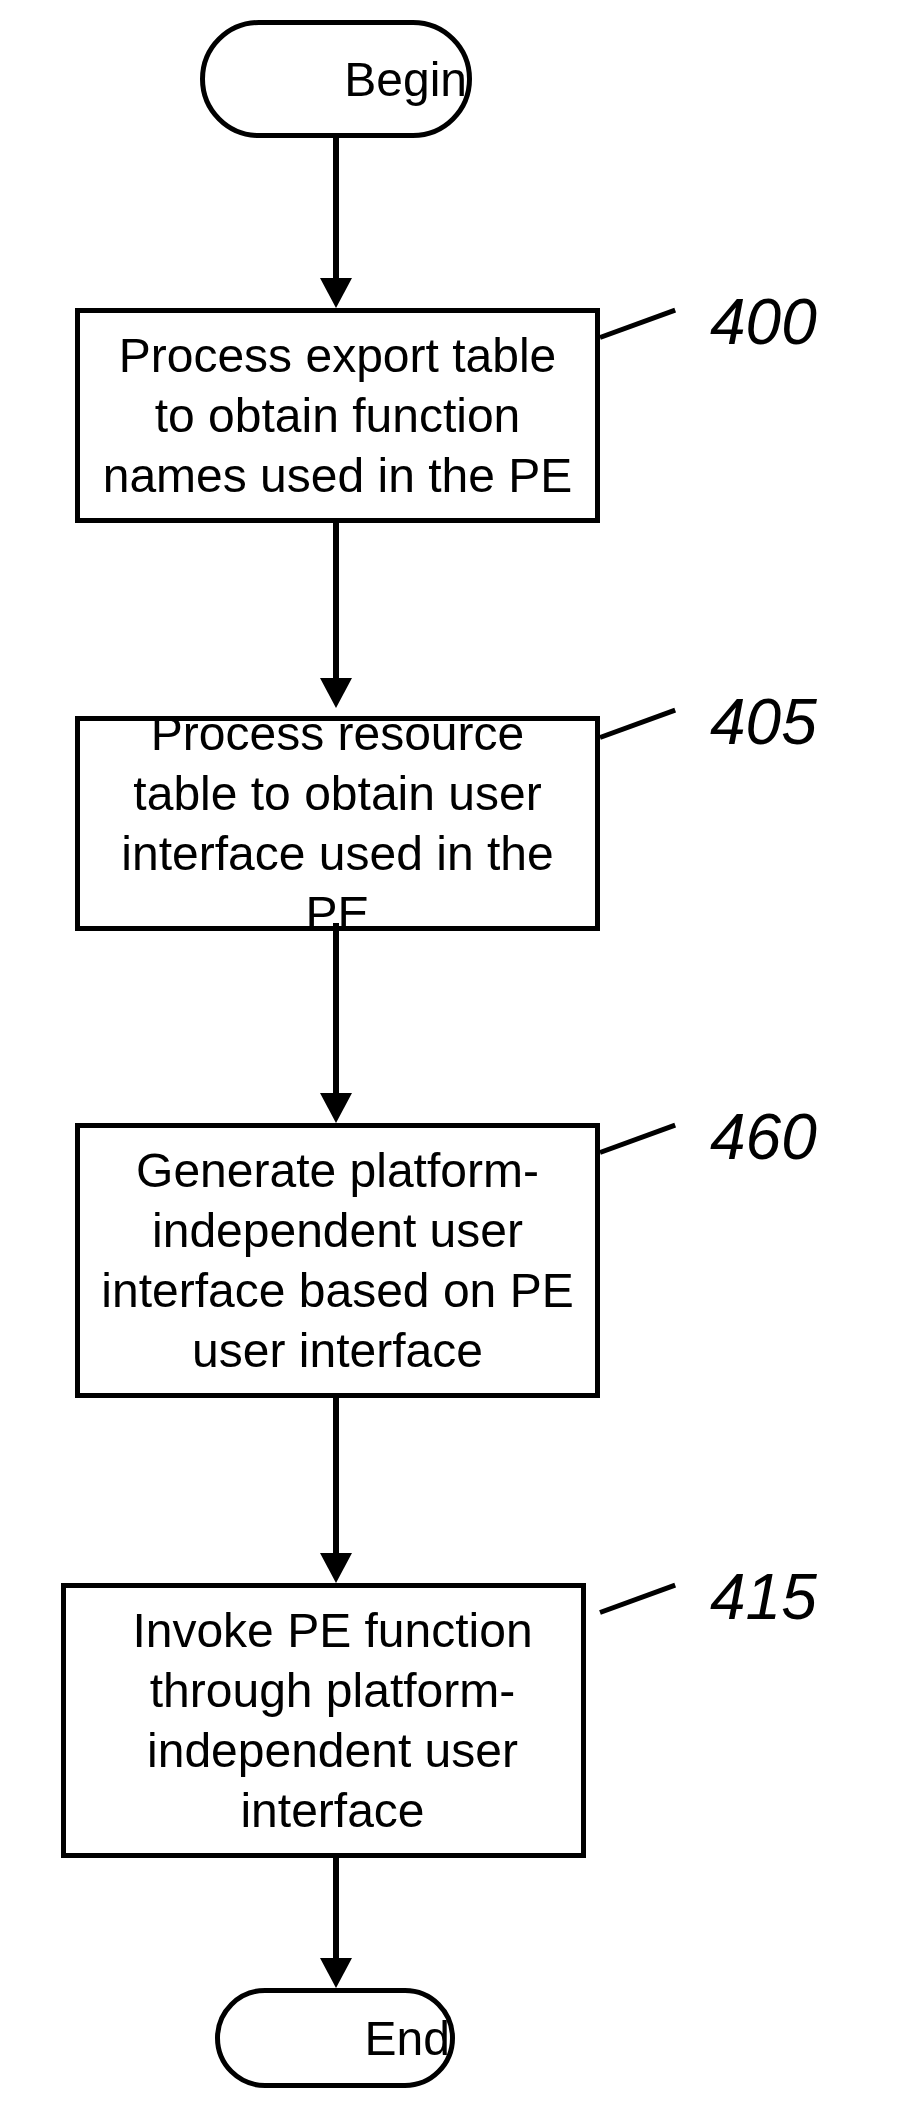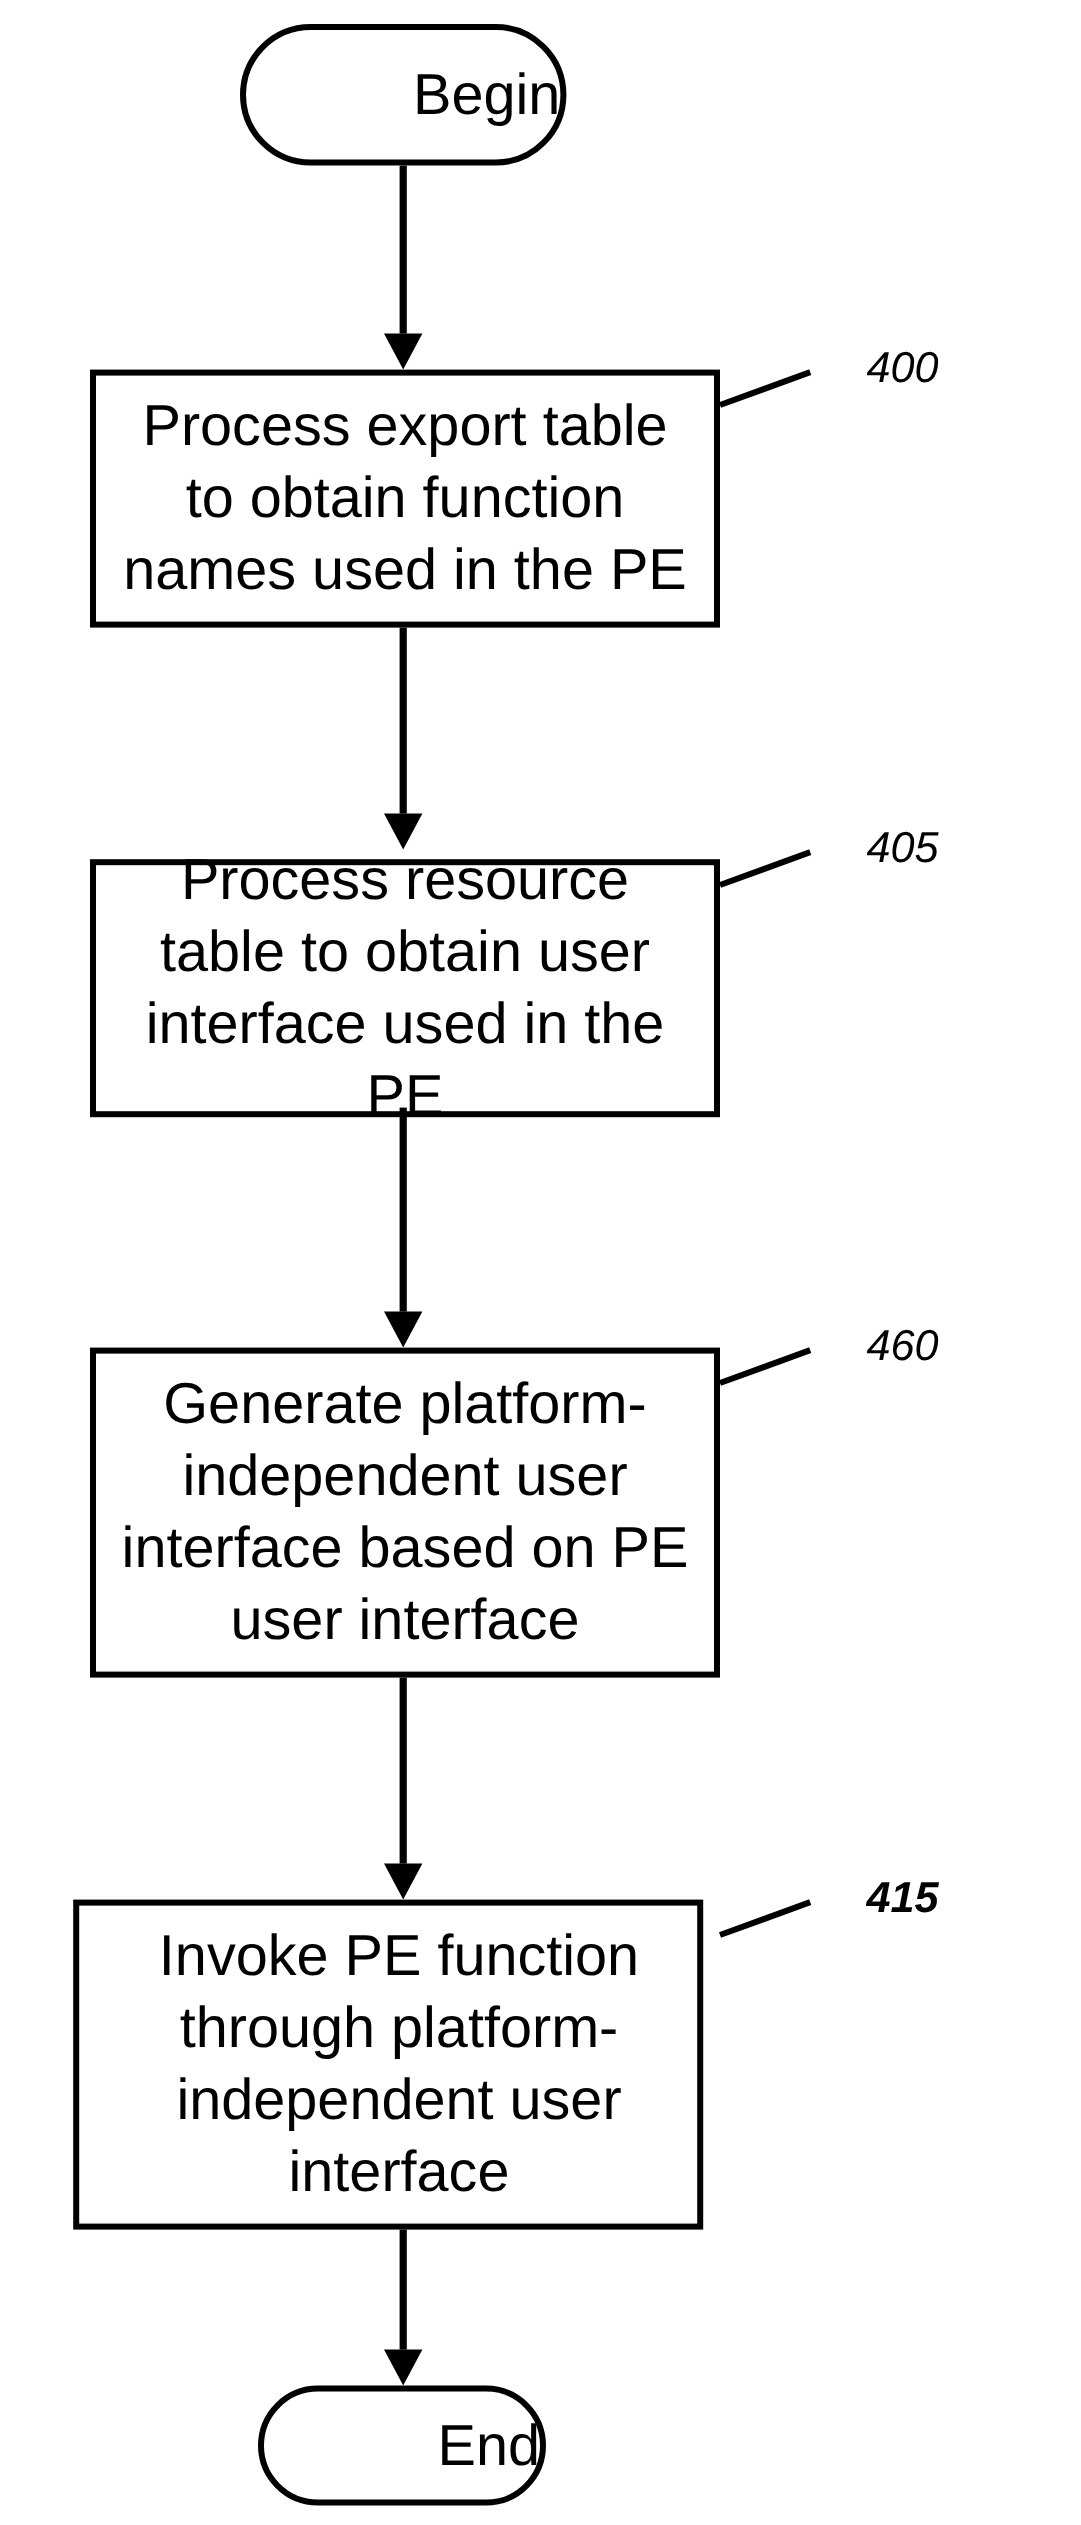--- a/index.html
+++ b/index.html
@@ -33,22 +33,21 @@
     text-align: center;
     font-size: 48px;
     line-height: 1.25;
     padding: 10px 20px;
     box-sizing: border-box;
     background: #fff;
   }
   .ref-label {
     position: absolute;
     font-style: italic;
-    font-size: 36px;
-    margin-left: 12px;
+    font-size: 64px;
   }
   .arrow-line {
     position: absolute;
     background: #000;
   }
   .arrow-head {
     position: absolute;
     width: 0;
     height: 0;
     border-left: 16px solid transparent;
@@ -95,20 +94,20 @@
 <div class="tick-line" style="left:600px; top:1150px; width:80px; height:5px; transform:rotate(-20deg); transform-origin:left center;"></div>
 <div class="ref-label" style="left:710px; top:1100px;">460</div>
 
 <div class="arrow-line" style="left:333px; top:1398px; width:6px; height:155px;"></div>
 <div class="arrow-head" style="left:320px; top:1553px;"></div>
 
 <div class="process" style="left:61px; top:1583px; width:525px; height:275px;padding-left:38px;">
   <span>Invoke PE function through platform-independent user interface</span>
 </div>
 <div class="tick-line" style="left:600px; top:1610px; width:80px; height:5px; transform:rotate(-20deg); transform-origin:left center;"></div>
-<div class="ref-label" style="left:710px; top:1560px;font-weight:bold;">415</div>
+<div class="ref-label" style="left:710px; top:1560px;">415</div>
 
 <div class="arrow-line" style="left:333px; top:1858px; width:6px; height:100px;"></div>
 <div class="arrow-head" style="left:320px; top:1958px;"></div>
 
 <div class="terminator" style="left:215px; top:1988px; width:240px; height:100px;">
   <span>End</span>
 </div>
 
 </body></html>

